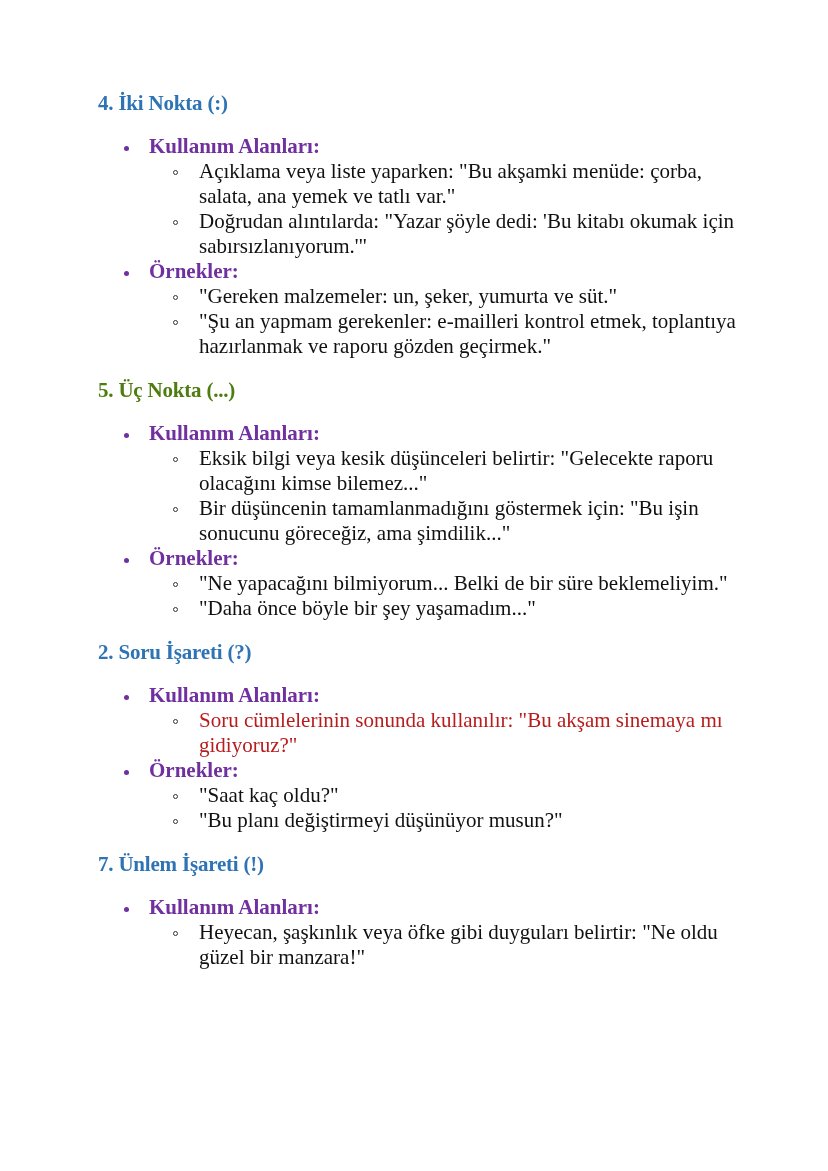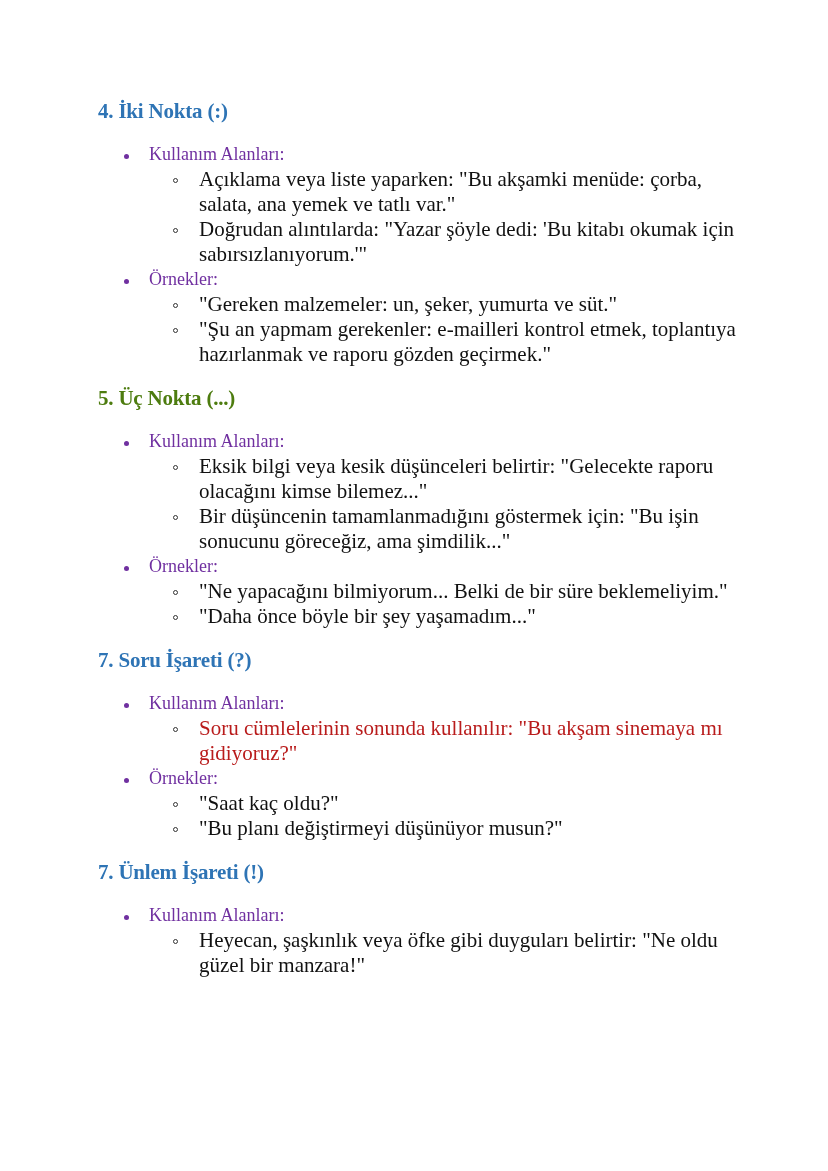--- a/index.html
+++ b/index.html
@@ -11,21 +11,21 @@
       width: 828px;
       height: 1171px;
       position: relative;
       overflow: hidden;
       font-family: "Liberation Serif", serif;
       color: #000000;
     }
     .page {
       position: absolute;
       left: 98px;
-      top: 96px;
+      top: 88px;
       width: 660px;
     }
     .section {
       margin: 0;
     }
     .section-title {
       font-weight: bold;
       font-size: 21px;
       line-height: 30px;
       color: #2E74B5;
@@ -44,22 +44,22 @@
     .bullet-dot {
       position: absolute;
       left: 26px;
       top: 12px;
       width: 5px;
       height: 5px;
       border-radius: 50%;
       background: #7030A0;
     }
     .group-title {
-      font-weight: normal;
-      font-size: 18px;
+      font-weight: bold;
+      font-size: 21px;
       line-height: 25px;
       color: #7030A0;
       display: block;
     }
     .level2 {
       list-style: none;
       margin: 0;
       padding: 0;
     }
     .level2 > li {
@@ -126,21 +126,21 @@
         <span class="group-title" style="color: rgb(112, 48, 160);">Örnekler:</span>
         <ul class="level2">
           <li style="color: rgb(17, 17, 17);"><span class="bullet-circle"></span><span>"Ne yapacağını bilmiyorum... Belki de bir süre beklemeliyim."</span></li>
           <li style="color: rgb(17, 17, 17);"><span class="bullet-circle"></span><span>"Daha önce böyle bir şey yaşamadım..."</span></li>
         </ul>
       </li>
     </ul>
   </div>
 
   <div class="section">
-    <h2 class="section-title" style="color: rgb(46, 116, 181);">7. Soru İşareti (?)</h2>
+    <h2 class="section-title" style="color: rgb(46, 116, 181);">2. Soru İşareti (?)</h2>
     <ul class="level1">
       <li>
         <span class="bullet-dot" style="background: rgb(112, 48, 160);"></span>
         <span class="group-title" style="color: rgb(112, 48, 160);">Kullanım Alanları:</span>
         <ul class="level2">
           <li style="color: #b91c1c;"><span class="bullet-circle"></span><span>Soru cümlelerinin sonunda kullanılır: "Bu akşam sinemaya mı gidiyoruz?"</span></li>
         </ul>
       </li>
       <li>
         <span class="bullet-dot" style="background: rgb(112, 48, 160);"></span>

